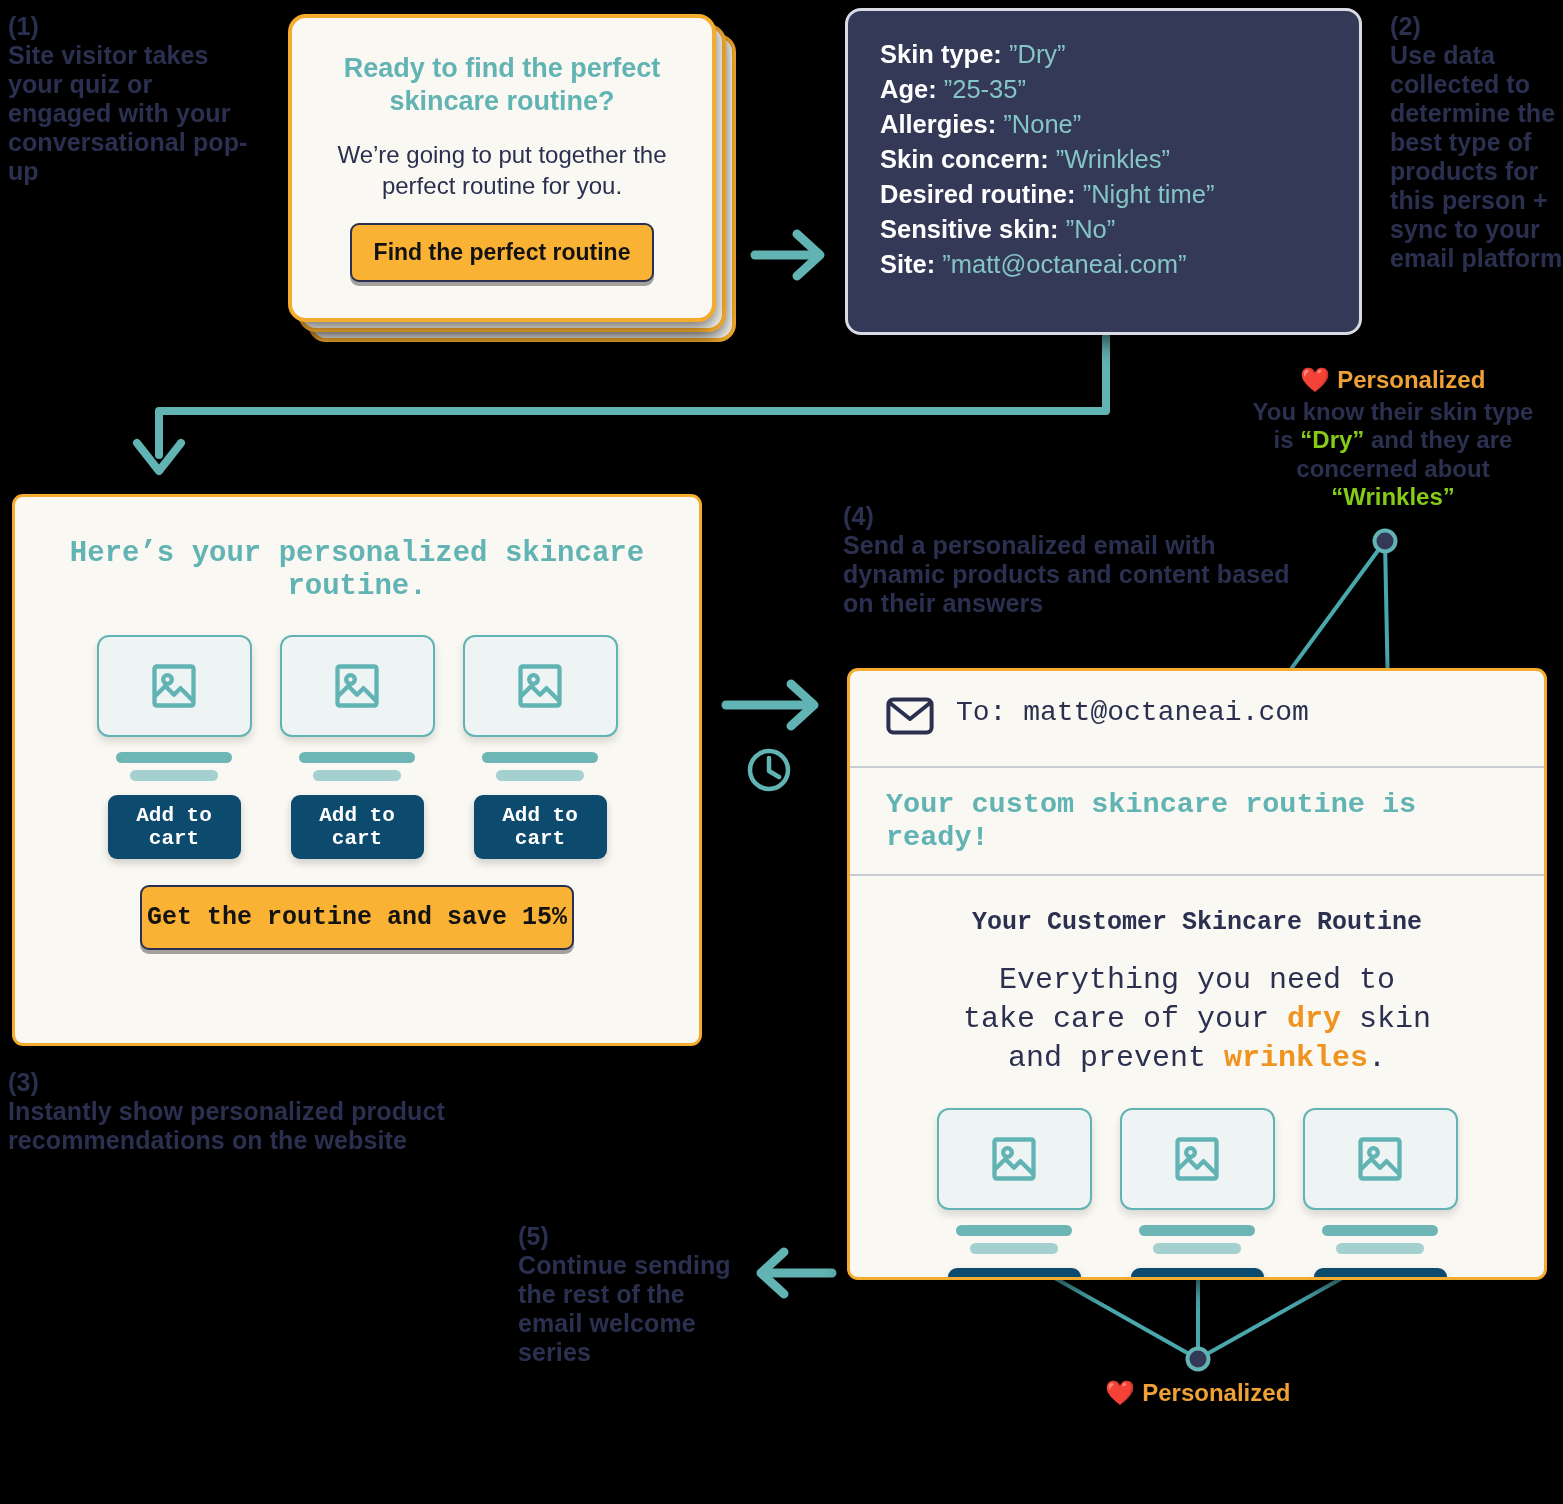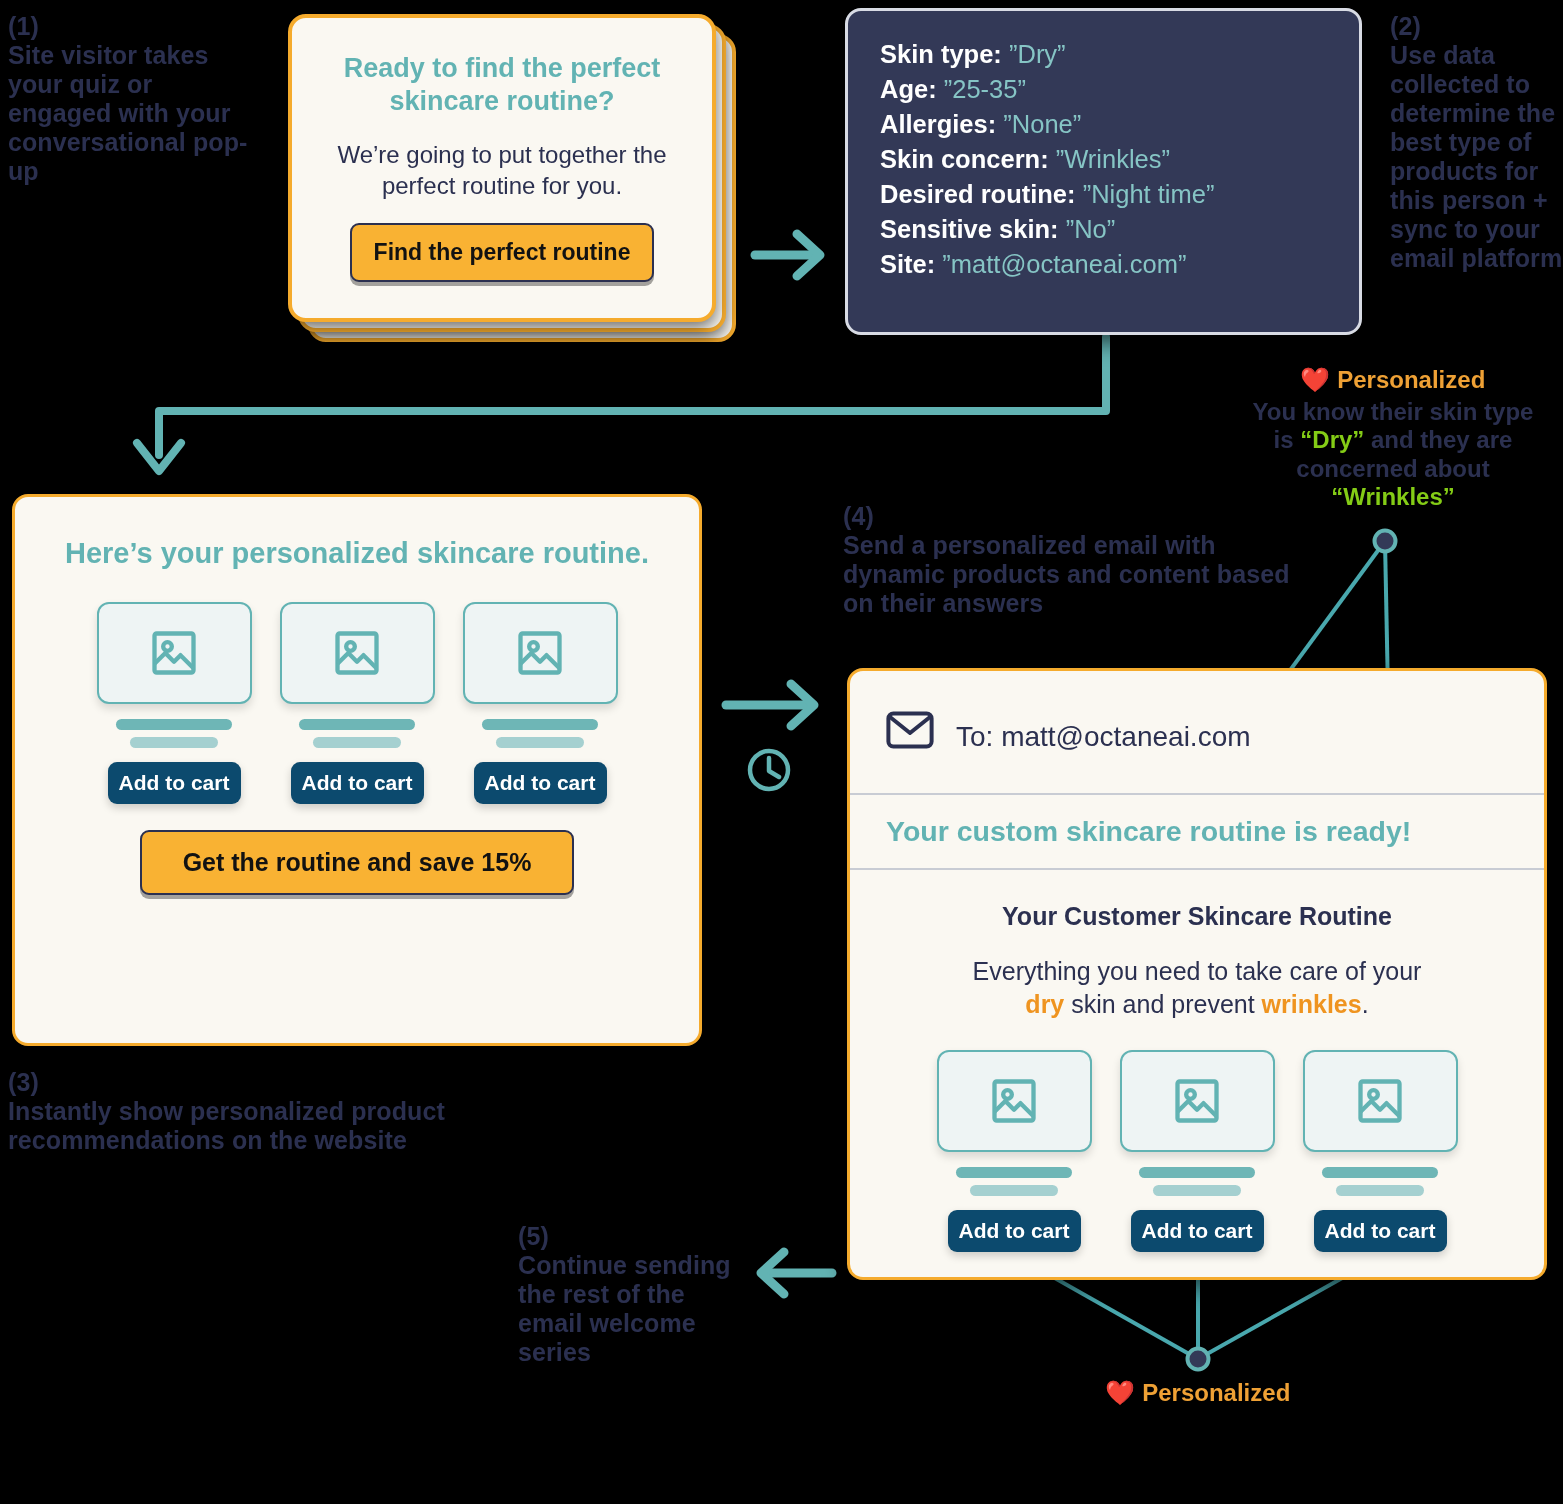--- a/index.html
+++ b/index.html
@@ -83,23 +83,24 @@
     white-space:nowrap;
   }
   .data-row .k{color:#ffffff;font-weight:bold;}
   .data-row .v{color:#86c5c5;}
 
   
   .light-card{
     position:absolute;
     background:#faf8f2;
     border:3.5px solid #f5ab2d;
-    border-radius:16px;
+    border-radius:11px;
     box-shadow:0 8px 22px rgba(0,0,0,.6);
     box-sizing:border-box;
+    font-family:Liberation Mono, monospace;
   }
 
   .site-title{
     color:#62b3b3;
     font-size:29px;
     font-weight:bold;
     text-align:center;
     margin:40px 0 0;
   }
   .products{
@@ -150,41 +151,41 @@
     color:#121212;
     font-size:25px;
     font-weight:bold;
     padding:16px 0;
     text-align:center;
     box-shadow:0 4px 0 rgba(0,0,0,.35);
   }
 
   
   .email-to{
-    display:flex;align-items:flex-end;gap:22px;
-    padding:40px 36px;
+    display:flex;align-items:flex-start;gap:22px;
+    padding:26px 36px;
   }
   .email-to .addr{color:#2b3050;font-size:28px;}
   .hr{height:2px;background:#c8ccd4;}
   .email-subject{
     color:#62b3b3;
     font-size:28.5px;
     font-weight:bold;
     padding:20px 36px;
   }
   .email-h2{
     color:#2b3050;
     font-size:25px;
     font-weight:bold;
     text-align:center;
     margin:32px 0 0;
   }
   .email-p{
     color:#2b3050;
-    font-size:25px;
+    font-size:30px;
     line-height:1.3;
     text-align:center;
     margin:24px auto 4px;
     width:470px;
   }
   .email-p b{color:#ef9420;font-weight:bold;}
 
   
   .pers{position:absolute;text-align:center;}
   .pers .head{

